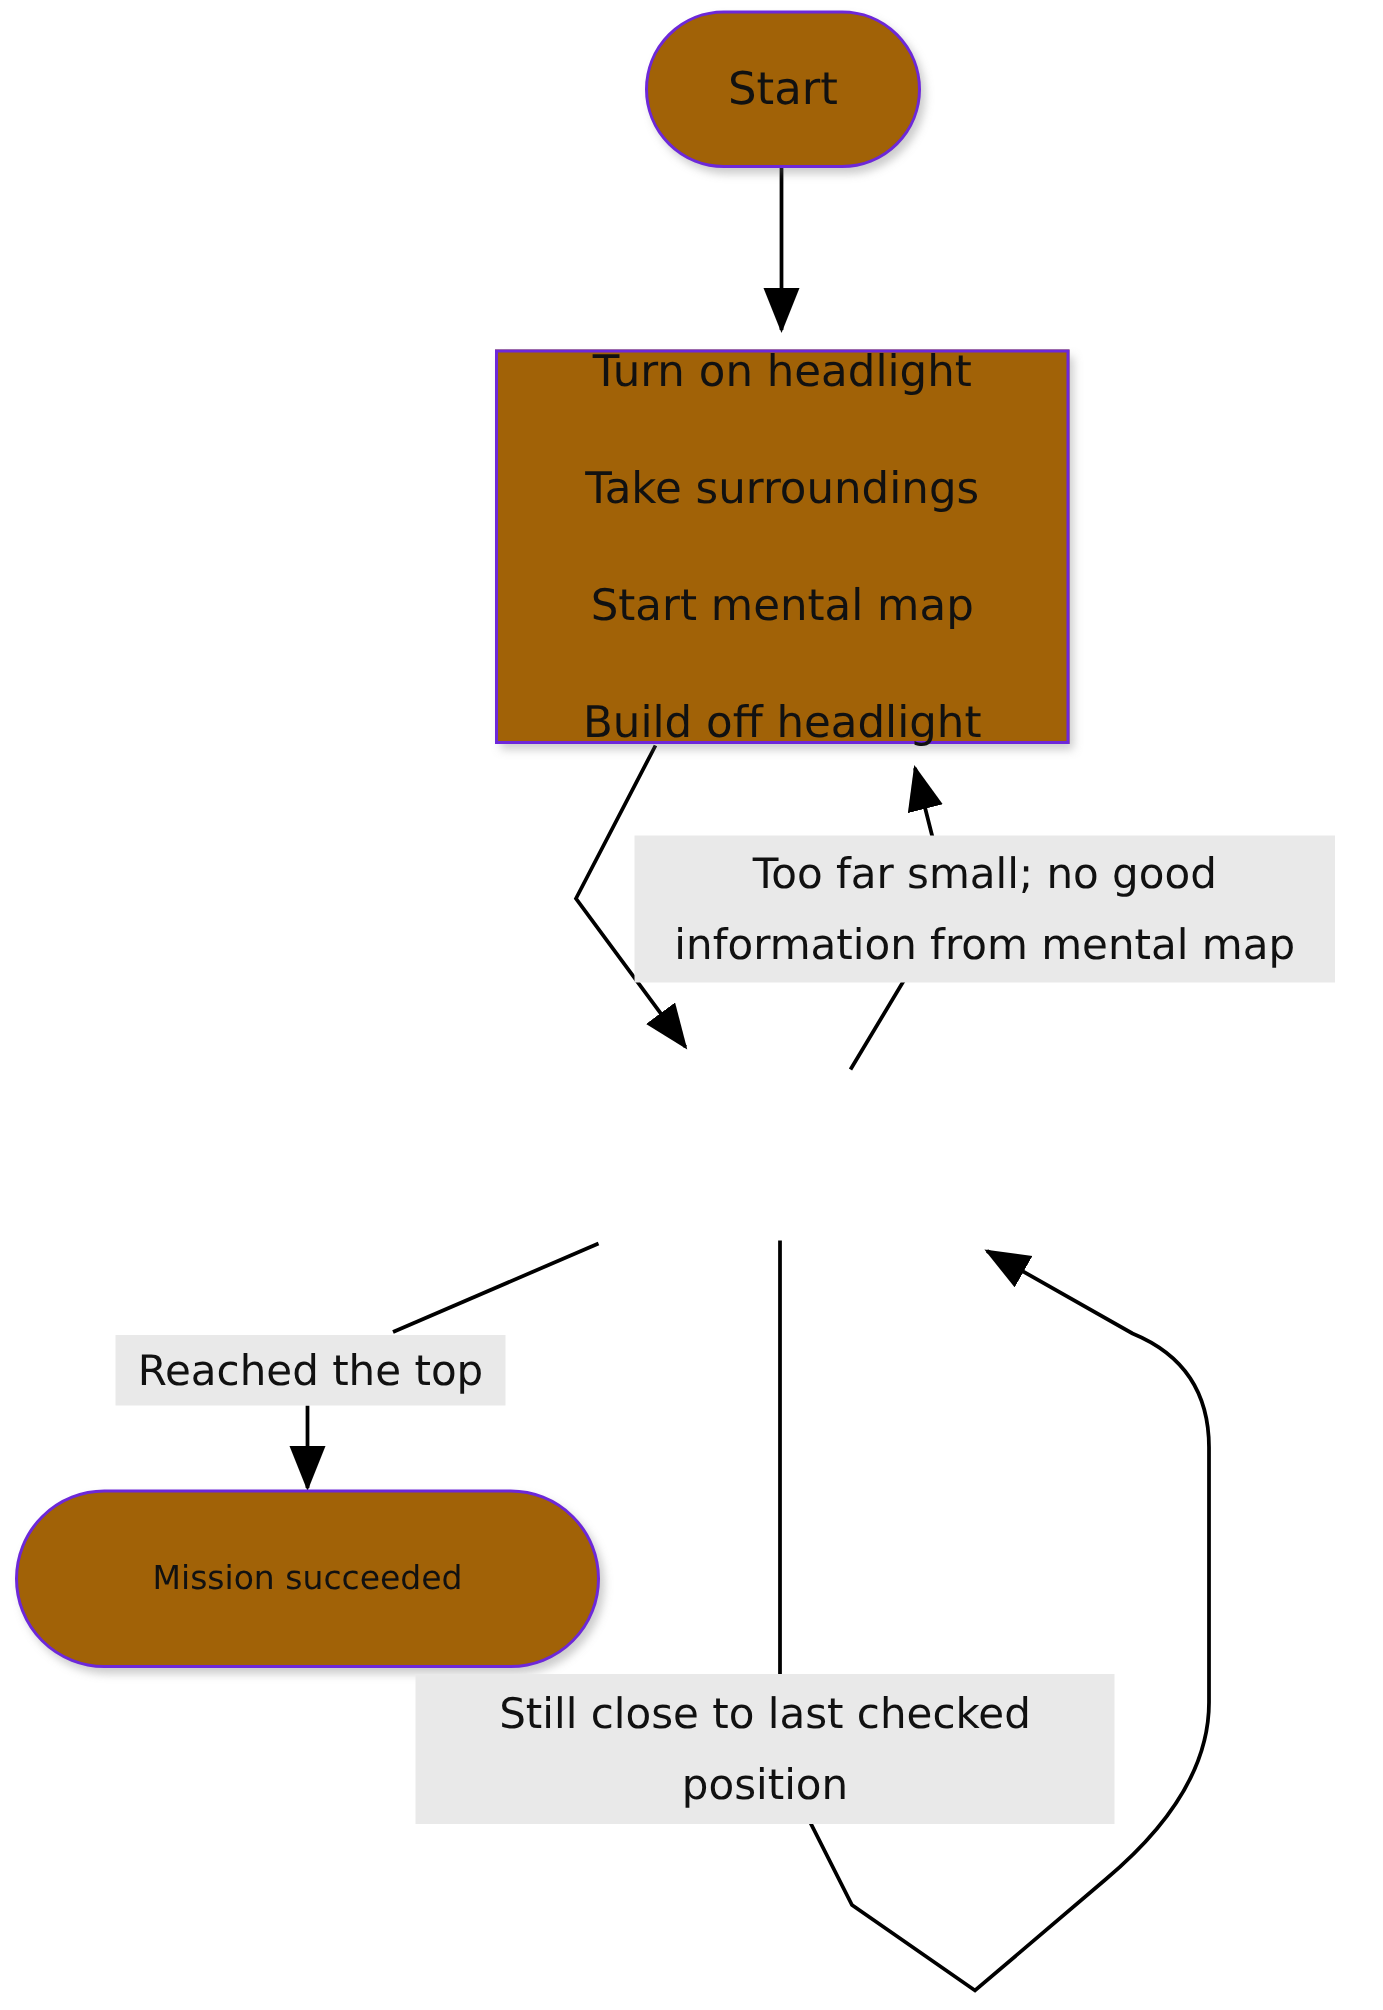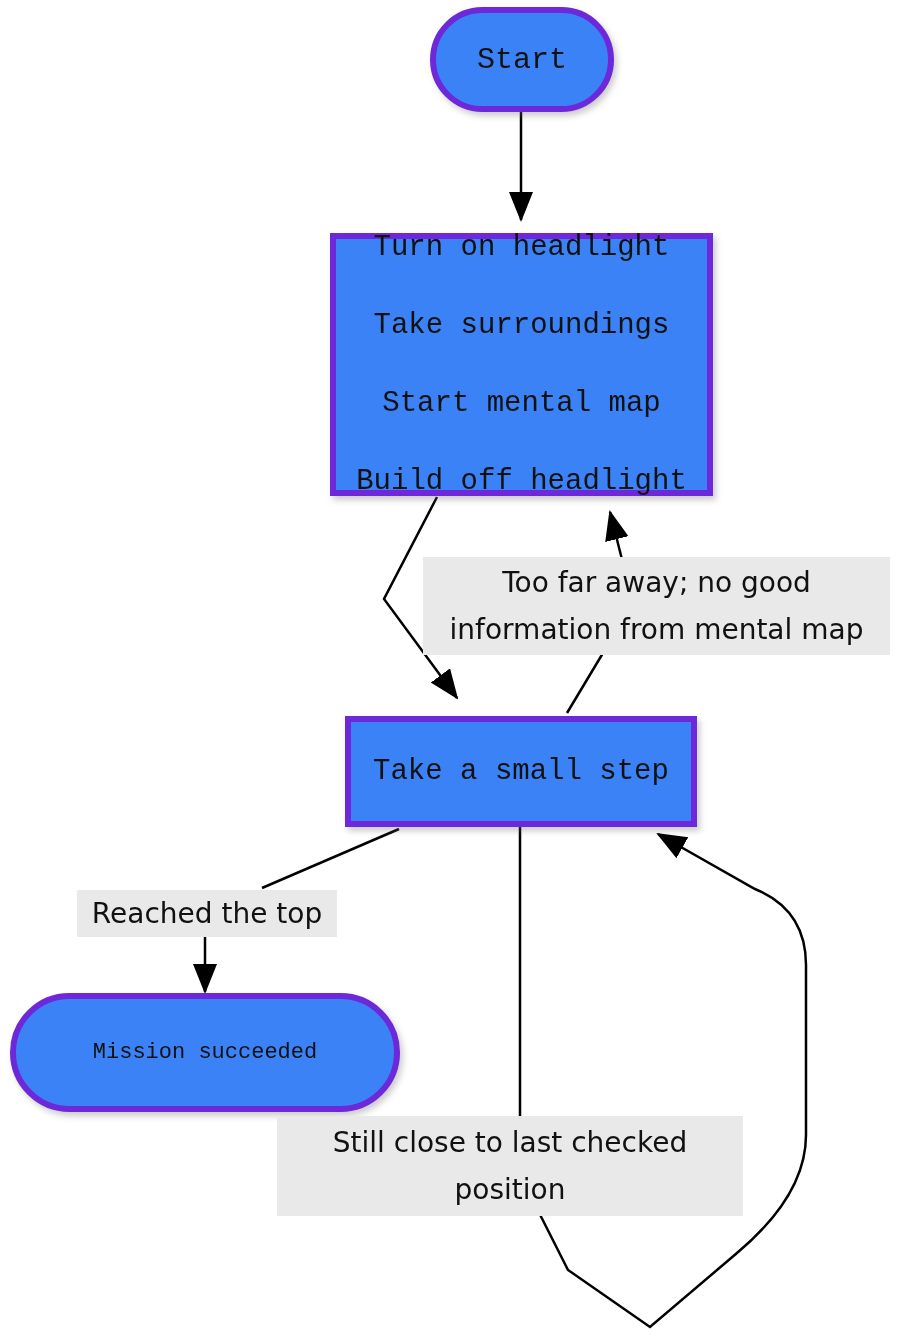--- a/index.html
+++ b/index.html
@@ -22,24 +22,23 @@
     position: absolute;
     display: flex;
     flex-direction: column;
     align-items: center;
     justify-content: center;
     text-align: center;
     z-index: 2;
     box-sizing: border-box;
   }
   .node {
-    background: #3b82f6;
-    border: 6px solid #6d28d9;
+    background: #a16207;
+    border: 2px solid #6d28d9;
     box-shadow: 3px 4px 6px rgba(110,110,110,0.35);
-    font-family: Liberation Mono, monospace;
   }
   .pill { border-radius: 60px; }
   .edge-label {
     background: #e9e9e9;
     line-height: 47px;
     font-size: 28px;
   }
   .node-start   { left: 430px; top: 7px;    width: 184px; height: 105px; font-size: 30px; }
   .node-scan    { left: 330px; top: 233px;  width: 383px; height: 263px; font-size: 29px; line-height: 49px; gap: 29px; }
   .node-step    { left: 345px; top: 716px;  width: 352px; height: 111px; font-size: 29px; }
@@ -73,27 +72,24 @@
   </div>
 
   <div class="node node-scan">
     <span class="txt">Turn on headlight</span>
     <span class="txt">Take surroundings</span>
     <span class="txt">Start mental map</span>
     <span class="txt">Build off headlight</span>
   </div>
 
   <div class="edge-label label-toofar">
-    <span class="txt">Too far away; no good</span>
+    <span class="txt">Too far small; no good</span>
     <span class="txt">information from mental map</span>
   </div>
 
-  <div class="node node-step">
-    <span class="txt">Take a small step</span>
-  </div>
 
   <div class="edge-label label-reached">
     <span class="txt">Reached the top</span>
   </div>
 
   <div class="node pill node-success">
     <span class="txt">Mission succeeded</span>
   </div>
 
   <div class="edge-label label-stillclose">

